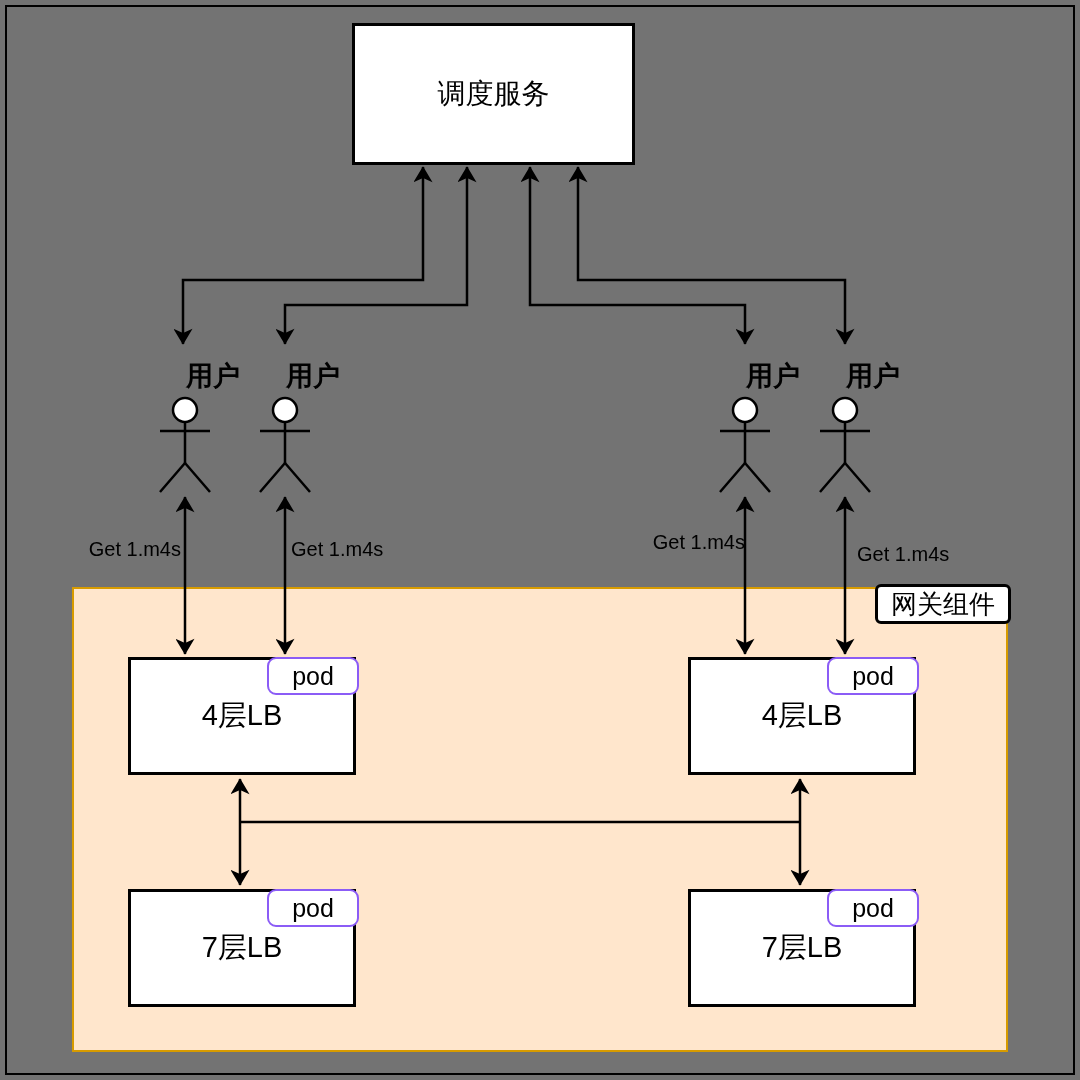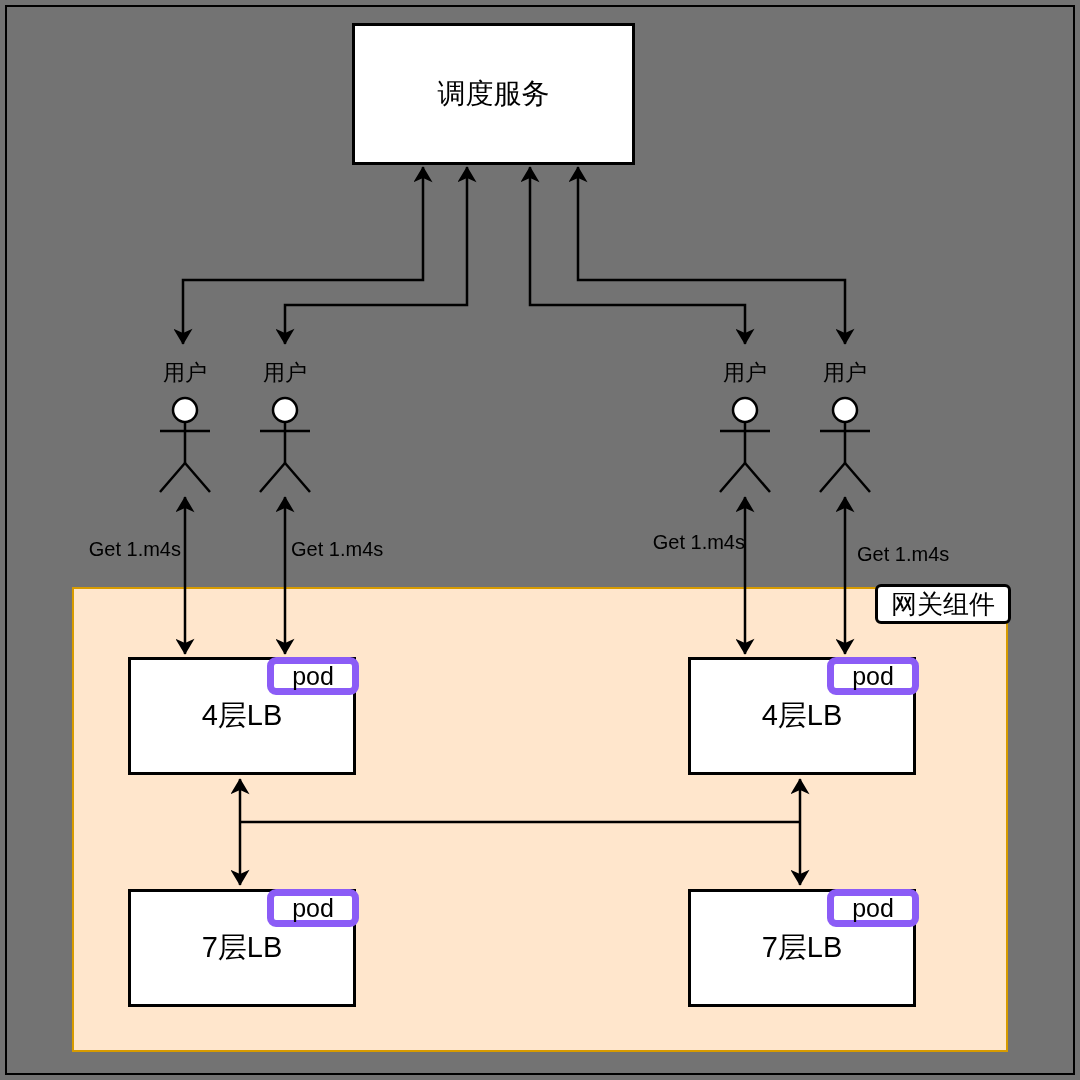--- a/index.html
+++ b/index.html
@@ -47,32 +47,33 @@
     border-radius: 6px;
     box-sizing: border-box;
     display: flex; align-items: center; justify-content: center;
     font-size: 26px;
   }
   .pod-badge {
     position: absolute;
     top: -3px; right: -6px;
     width: 92px; height: 38px;
     background: #ffffff;
-    border: 7px solid #8b5cf6;
+    border: 2px solid #8b5cf6;
     border-radius: 9px;
     box-sizing: border-box;
     display: flex; align-items: center; justify-content: center;
     font-size: 25px;
   }
   .user-label {
     position: absolute;
     width: 110px;
-    text-align: center;
-    font-size: 22px;
+    text-align: right;
+    font-size: 27px;
     top: 358px;
+    font-weight: bold;
   }
   .request-label {
     position: absolute;
     width: 145px;
     font-size: 20px;
     white-space: nowrap;
   }
   .svg-layer {
     position: absolute;
     left: 0; top: 0;

